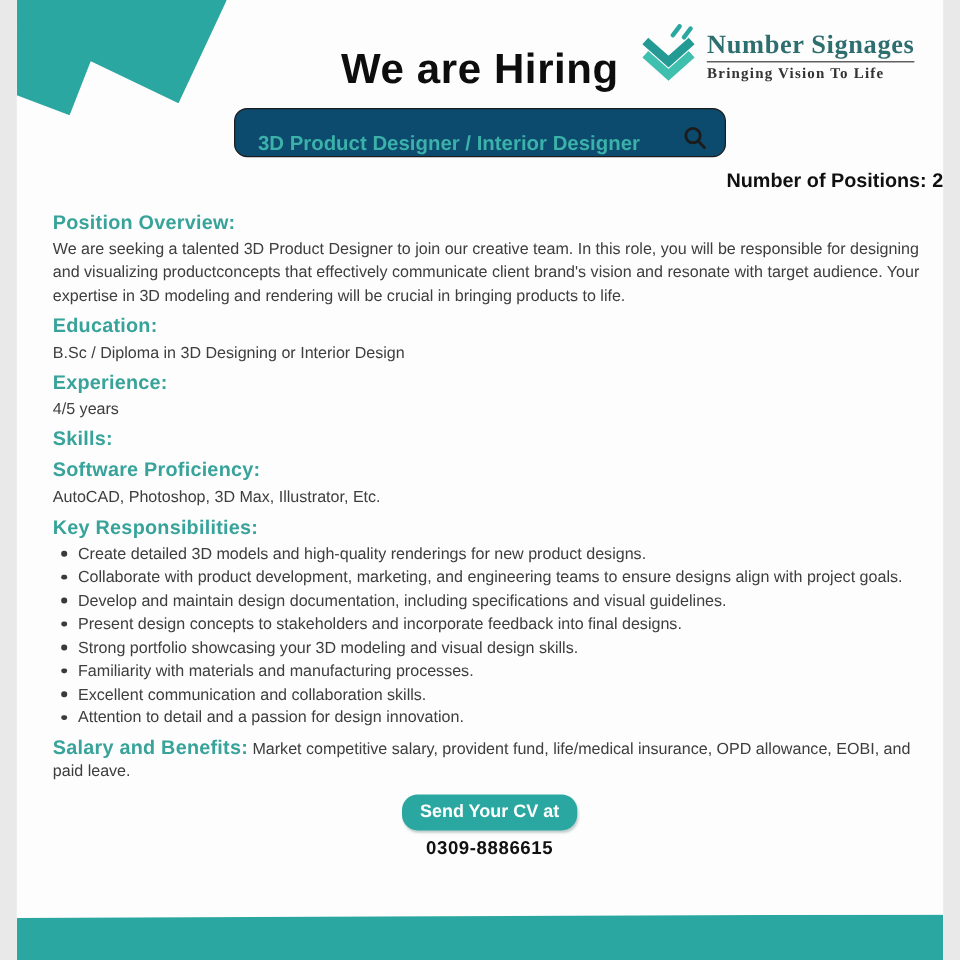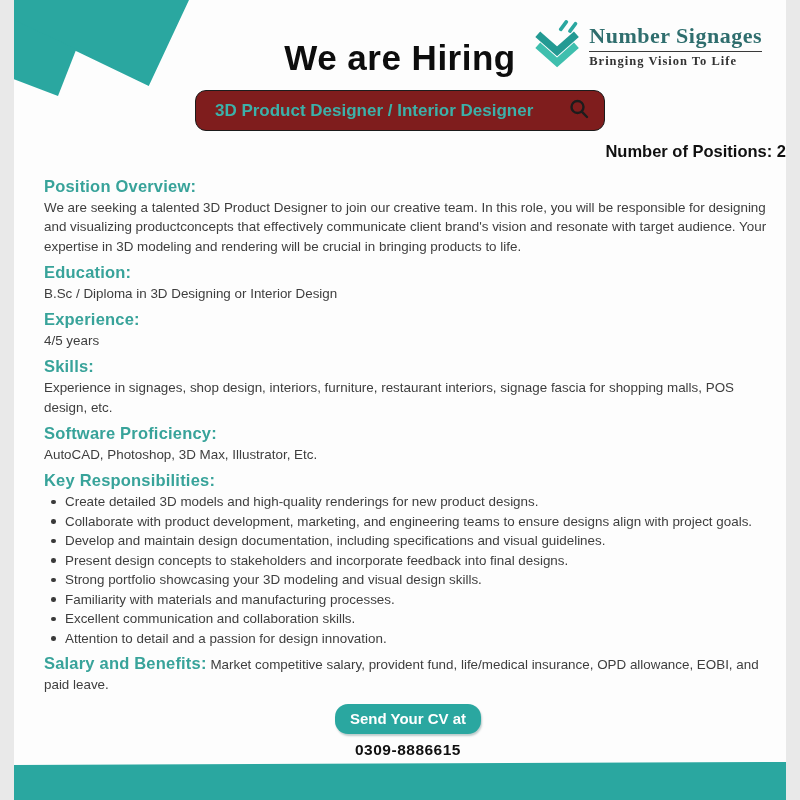--- a/index.html
+++ b/index.html
@@ -29,22 +29,22 @@
   }
   .logo{position:absolute;top:20px;right:24px;display:flex;align-items:center;gap:8px;}
   .logo-text{display:flex;flex-direction:column;}
   .logo-name{font-family:"Liberation Serif",serif;font-weight:700;font-size:22px;
     color:var(--logo-teal);letter-spacing:.5px;line-height:1.15;}
   .logo-rule{border:none;border-top:1.5px solid #3a3a3a;margin:2px 0 2px;}
   .logo-tagline{font-family:"Liberation Serif",serif;font-weight:600;font-size:12.5px;
     color:#333;letter-spacing:1px;}
   
   .search-bar{
-    width:410px;height:41px;margin:15px auto 0;display:flex;align-items:center;
-    border:1.8px solid #1c1c1c;border-radius:11px;background:#7f1d1d;overflow:hidden;
+    width:410px;height:41px;margin:15px auto 0;display:flex;align-items:flex-end;
+    border:1.8px solid #1c1c1c;border-radius:11px;background:#0c4a6e;overflow:hidden;
   }
   .search-input{
     flex:1;border:none;outline:none;background:transparent;
     font-family:"Liberation Sans",sans-serif;font-weight:700;font-size:17px;
     color:var(--search-teal);text-align:center;padding:0 6px;
   }
   .search-sep{width:1.8px;background:#1c1c1c;}
   .search-btn{
     width:50px;border:none;background:transparent;display:flex;
     align-items:center;justify-content:center;cursor:pointer;
@@ -133,21 +133,20 @@
     <h2>Position Overview:</h2>
     <p>We are seeking a talented 3D Product Designer to join our creative team. In this role, you will be responsible for designing and visualizing productconcepts that effectively communicate client brand's vision and resonate with target audience. Your expertise in 3D modeling and rendering will be crucial in bringing products to life.</p>
 
     <h2>Education:</h2>
     <p>B.Sc / Diploma in 3D Designing or Interior Design</p>
 
     <h2>Experience:</h2>
     <p>4/5 years</p>
 
     <h2>Skills:</h2>
-    <p>Experience in signages, shop design, interiors, furniture, restaurant interiors, signage fascia for shopping malls, POS design, etc.</p>
 
     <h2>Software Proficiency:</h2>
     <p>AutoCAD, Photoshop, 3D Max, Illustrator, Etc.</p>
 
     <h2>Key Responsibilities:</h2>
     <ul class="resp">
       <li>Create detailed 3D models and high-quality renderings for new product designs.</li>
       <li>Collaborate with product development, marketing, and engineering teams to ensure designs align with project goals.</li>
       <li>Develop and maintain design documentation, including specifications and visual guidelines.</li>
       <li>Present design concepts to stakeholders and incorporate feedback into final designs.</li>

